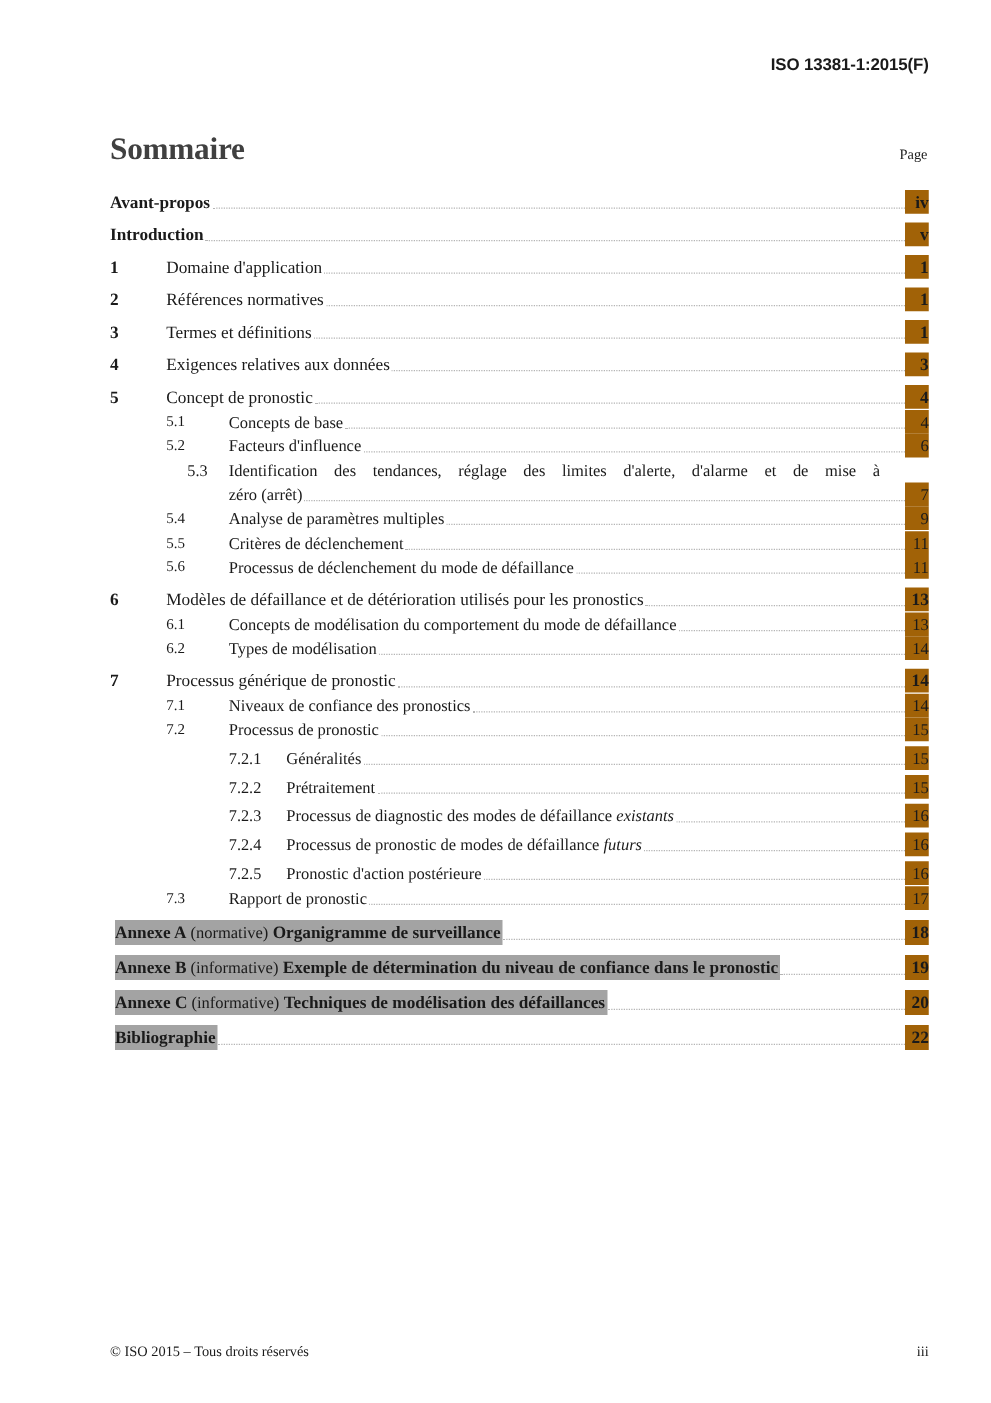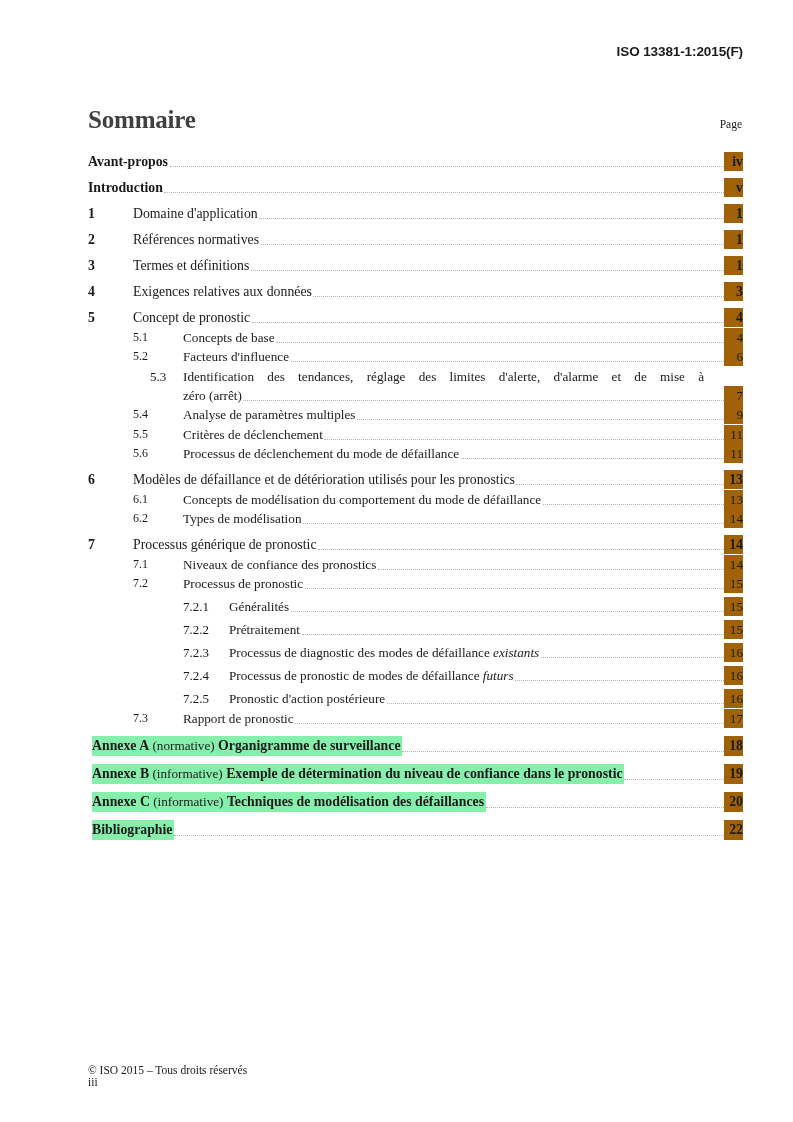--- a/index.html
+++ b/index.html
@@ -175,21 +175,21 @@
     line-height: 19px;
   }
 
   
   .annex-label {
     flex: 0 1 auto;
     font-size: 13.8px;
     line-height: 20px;
     white-space: nowrap;
     padding-right: 1.5px;
-    background: #86efac;
+    background: #a3a3a3;
     position: relative;
     z-index: 2;
   }
   .annex-label .bold { font-weight: bold; }
   .annex-label .reg  { font-weight: normal; font-size: 13.2px; }
   .annex .pg { font-weight: bold; font-size: 13.8px; line-height: 20px; }
   .annex .leader { height: 15px; }
 
   .annex-indent { width: 4px; flex: 0 0 auto; }
 
@@ -197,21 +197,20 @@
   .doc-footer {
     position: absolute;
     bottom: 34px;
     left: 88px;
     right: 50px;
     display: flex;
     justify-content: space-between;
     align-items: baseline;
     font-size: 11.5px;
     color: #1a1a1a;
-    flex-direction: column;
   }
   .footer-right { font-weight: normal; }
 </style>
 </head>
 <body>
 
 <div class="page">
 
   <div class="doc-header">ISO 13381-1:2015(F)</div>
 

